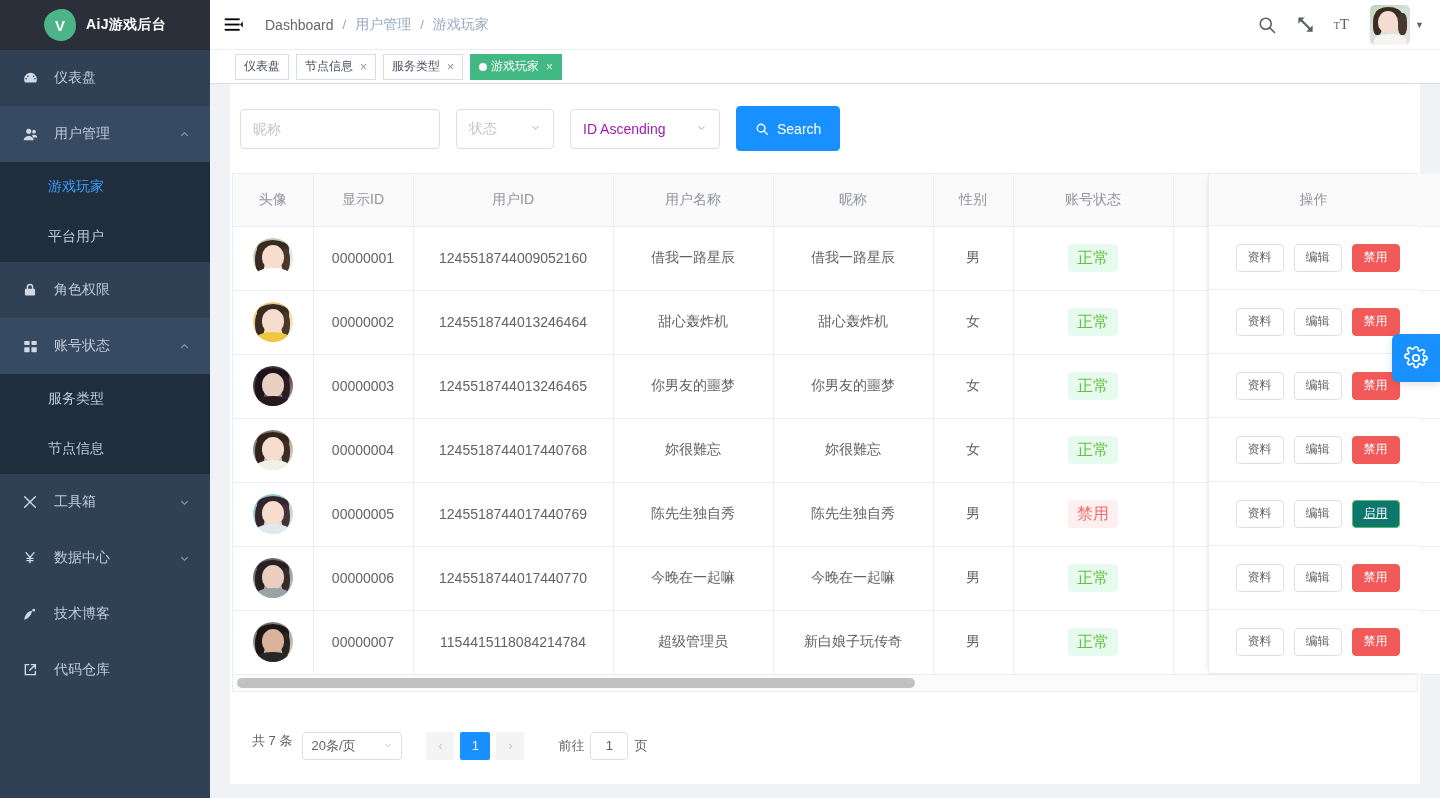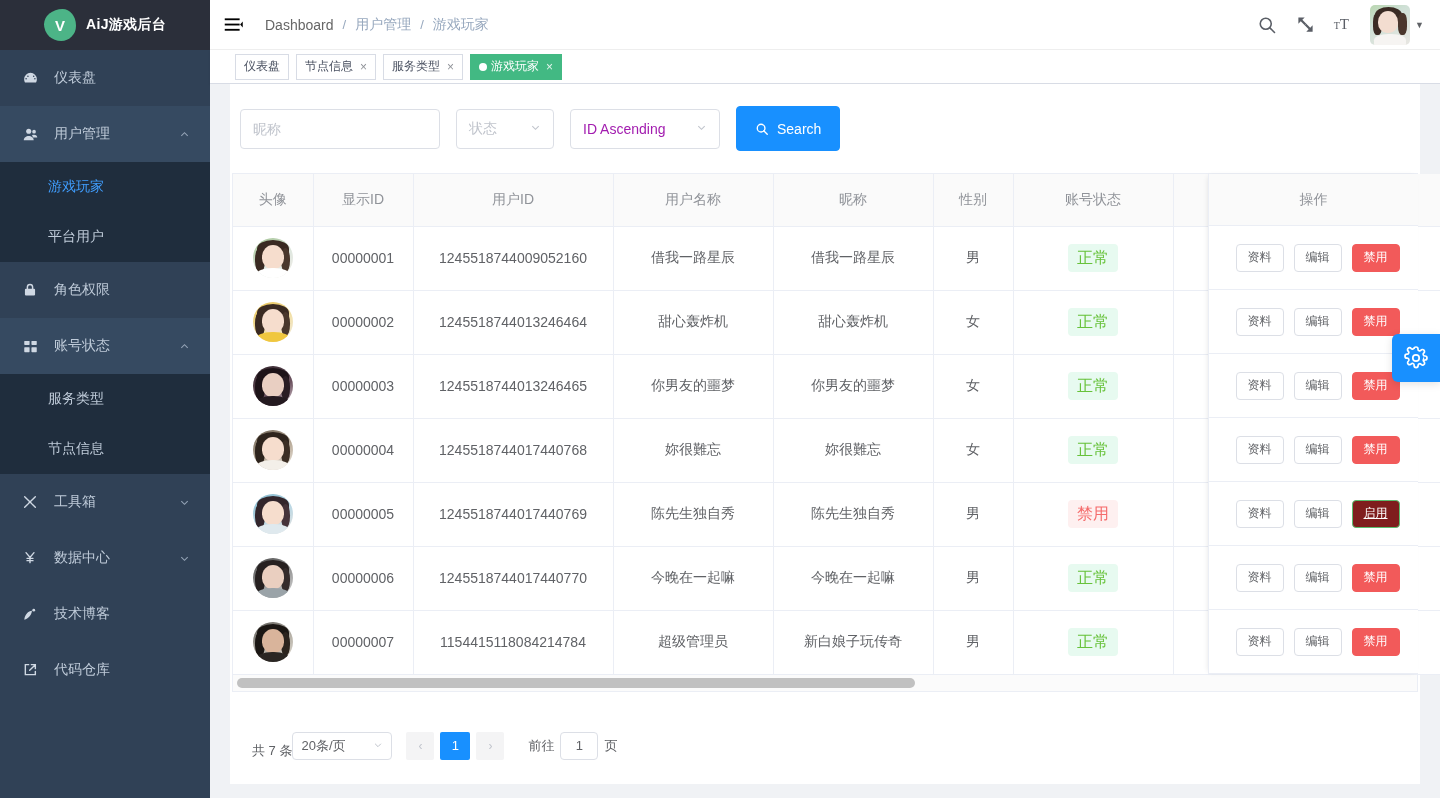--- a/index.html
+++ b/index.html
@@ -280,21 +280,21 @@
 
   .ops { display: flex; align-items: center; gap: 10px; justify-content: center; padding-left: 8px; }
   .btn-sm {
     height: 28px; padding: 0 11px;
     border-radius: 4px; font-size: 12px;
     display: inline-flex; align-items: center; justify-content: center;
     cursor: pointer; font-family: inherit; white-space: nowrap;
   }
   .btn-default { background: #fff; border: 1px solid #dcdfe6; color: #606266; }
   .btn-danger { background: #f25a5a; border: 1px solid #f25a5a; color: #fff; }
-  .btn-success { background: #7f1d1d; border: 1px solid #5bbd6f; color: #fff; text-decoration: underline; }
+  .btn-success { background: #0f766e; border: 1px solid #5bbd6f; color: #fff; text-decoration: underline; }
 
   
   #fixed-right {
     position: absolute; right: -1px; top: 0;
     width: 210px;
     background: #fff;
     border-left: 1px solid #ebeef5;
     box-shadow: -2px 0 6px -3px rgba(0,0,0,.14);
     z-index: 5;
   }
@@ -321,23 +321,24 @@
   }
   #h-scroll-thumb {
     position: absolute; left: 4px; top: 3px;
     width: 678px; height: 10px;
     background: #c1c1c1; border-radius: 5px;
     cursor: pointer;
   }
 
   
   #pagination {
-    display: flex; align-items: flex-end;
+    display: flex; align-items: flex-start;
     padding: 40px 0 0 22px;
     font-size: 13px; color: #606266;
+    gap: 10px;
   }
   #total-text { color: #606266; font-size: 13px; }
   #page-size-sel {
     height: 28px; width: 100px;
     border: 1px solid #dcdfe6; border-radius: 4px;
     display: flex; align-items: center; justify-content: space-between;
     padding: 0 8px; font-size: 13px; color: #606266; cursor: pointer;
   }
   #page-size-sel .caret { color: #c0c4cc; font-size: 10px; }
   .pg-btn {

